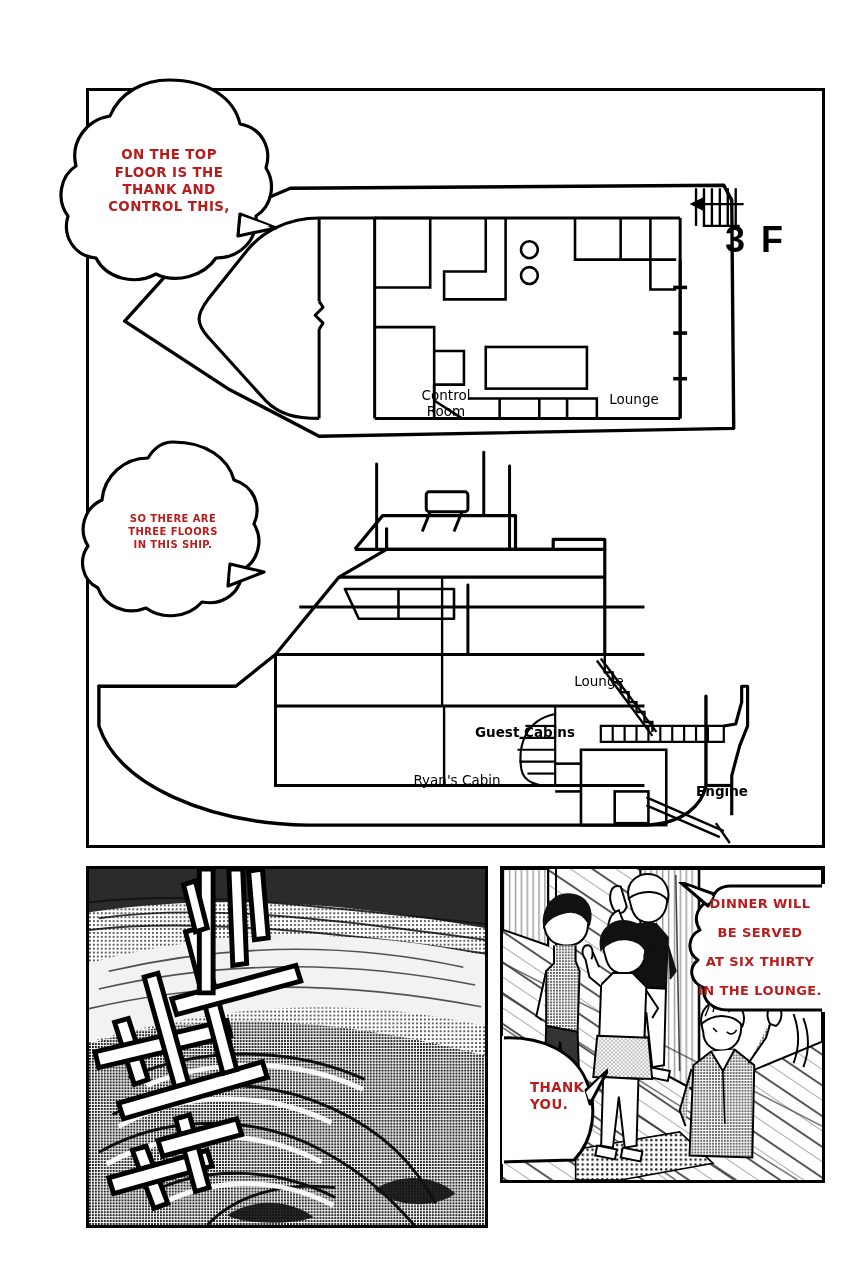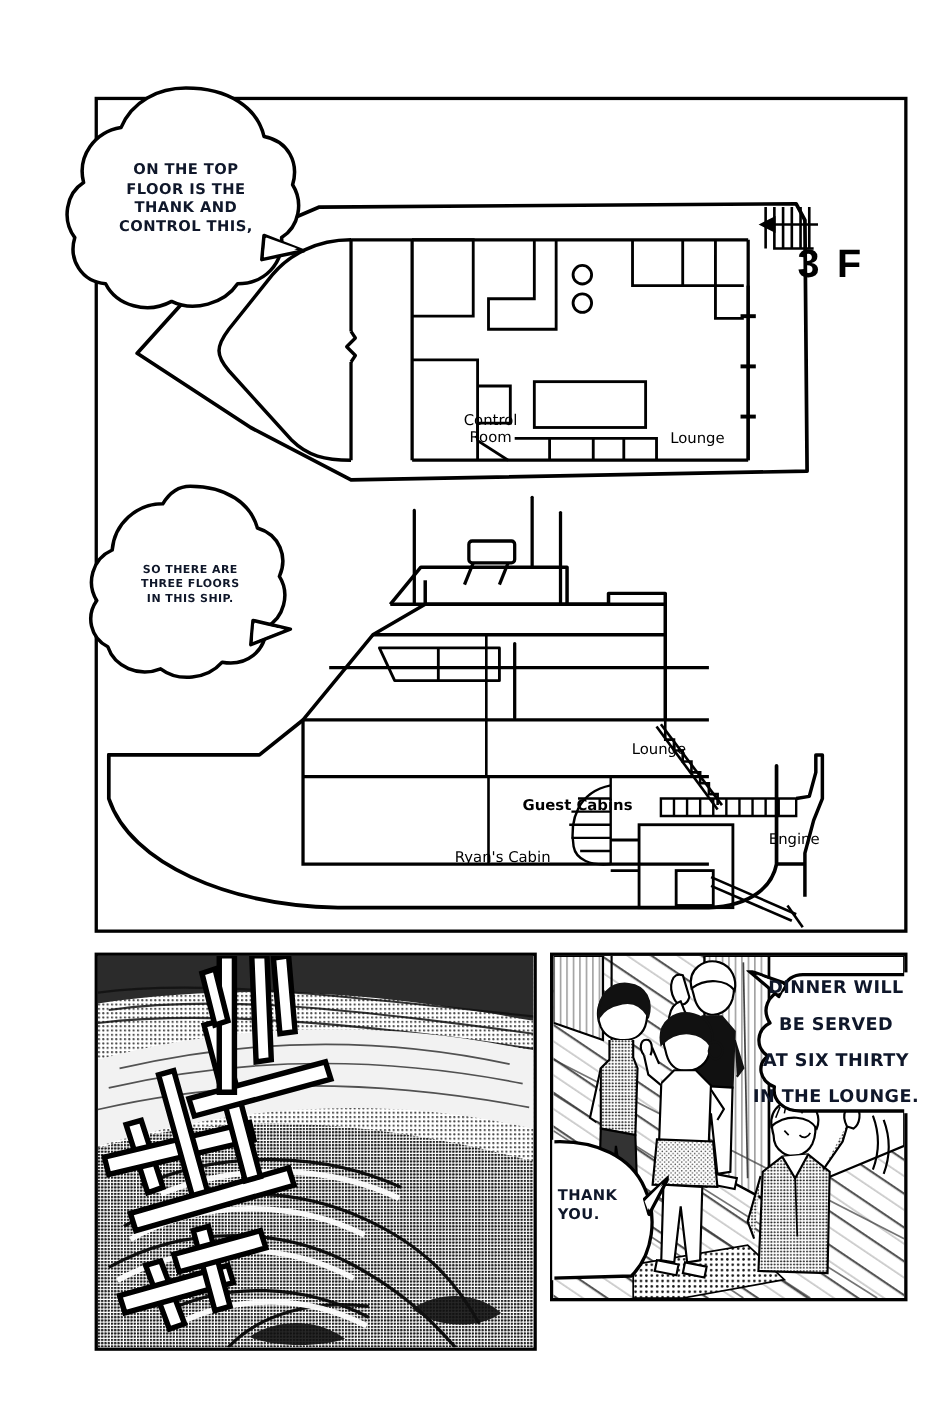--- a/index.html
+++ b/index.html
@@ -59,40 +59,40 @@
     height: 100%;
     display: flex;
     flex-direction: column;
     align-items: center;
     justify-content: center;
     text-align: center;
     font-family: "DejaVu Sans", sans-serif;
     font-weight: 700;
     letter-spacing: 0.4px;
     line-height: 1.30;
-    color: #0f172a;
+    color: #b91c1c;
     pointer-events: none;
     box-sizing: border-box;
   }
   .bubble-text span { display: block; white-space: nowrap; }
 
   #bubble-1 { left: 58px;  top: 76px;  width: 222px; height: 216px; }
   #bubble-1 .bubble-text { font-size: 13.4px; padding-bottom: 6px; }
 
   #bubble-2 { left: 78px;  top: 438px; width: 190px; height: 186px; }
   #bubble-2 .bubble-text { font-size: 10px; }
 
   #bubble-dinner { left: 672px; top: 882px; width: 160px; height: 132px; }
-  #bubble-dinner .bubble-text { font-size: 16px; padding-left: 16px; gap: 12px; }
+  #bubble-dinner .bubble-text { font-size: 13px; padding-left: 16px; gap: 12px; }
 
   #bubble-thanks { left: 502px; top: 1036px; width: 106px; height: 128px; }
   #bubble-thanks .bubble-text {
     font-size: 13.4px;
     align-items: flex-start;
-    padding-left: 5px;
+    padding-left: 28px;
     padding-bottom: 8px;
   }
 
   
   #floor-label {
     position: absolute;
     right: 36px;
     top: 128px;
     font-family: "Liberation Sans", sans-serif;
     font-weight: 700;
@@ -106,26 +106,26 @@
   .diag-label {
     position: absolute;
     font-family: "DejaVu Sans", sans-serif;
     font-size: 13.5px;
     color: #000;
     text-align: center;
     line-height: 1.22;
     white-space: pre-line;
     z-index: 25;
   }
-  #label-control-room { left: 318px; top: 283px; width: 78px; text-align: center; }
+  #label-control-room { left: 318px; top: 296px; width: 78px; text-align: center; }
   #label-lounge-plan  { left: 506px; top: 300px; width: 78px; }
   #label-lounge-side  { left: 474px; top: 582px; width: 72px; }
   #label-guest-cabins { left: 375px; top: 633px; width: 122px; font-weight: bold; }
   #label-ryans-cabin  { left: 308px; top: 681px; width: 120px; }
-  #label-engine       { left: 601px; top: 664px; width: 64px; }
+  #label-engine       { left: 601px; top: 692px; width: 64px; font-weight: bold; }
 </style>
 </head>
 <body>
 
 <div id="page">
 
   <div class="panel" id="panel-top">
 
     <svg class="svg-layer" viewBox="0 0 739 760" preserveAspectRatio="none">
 

